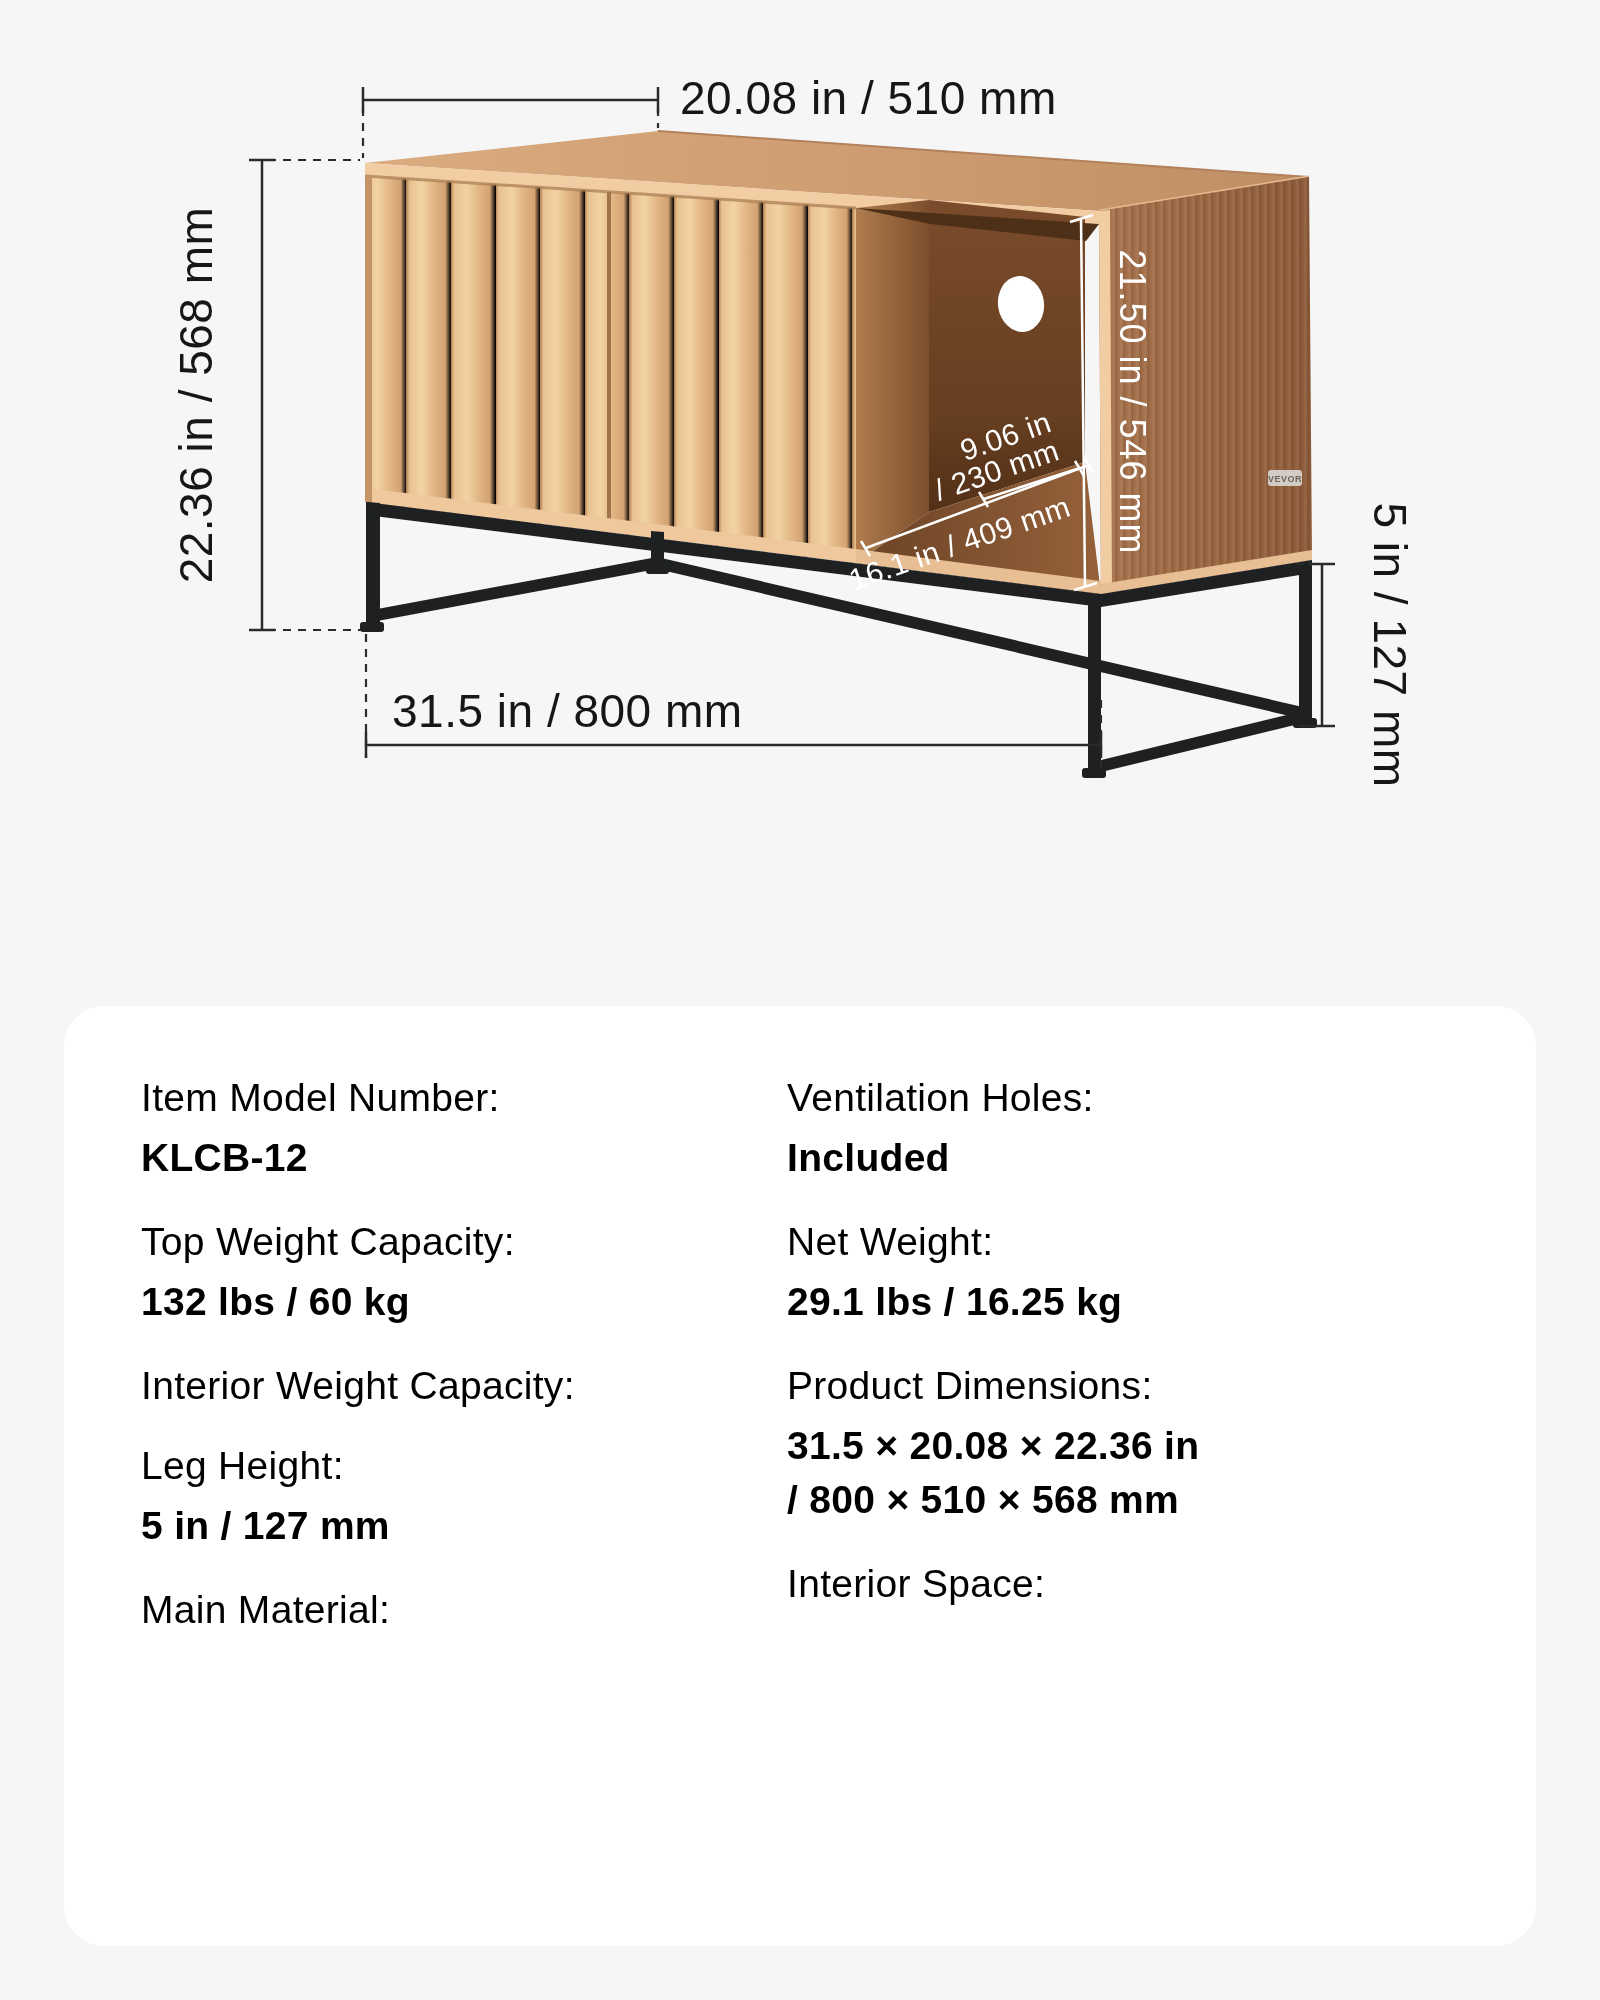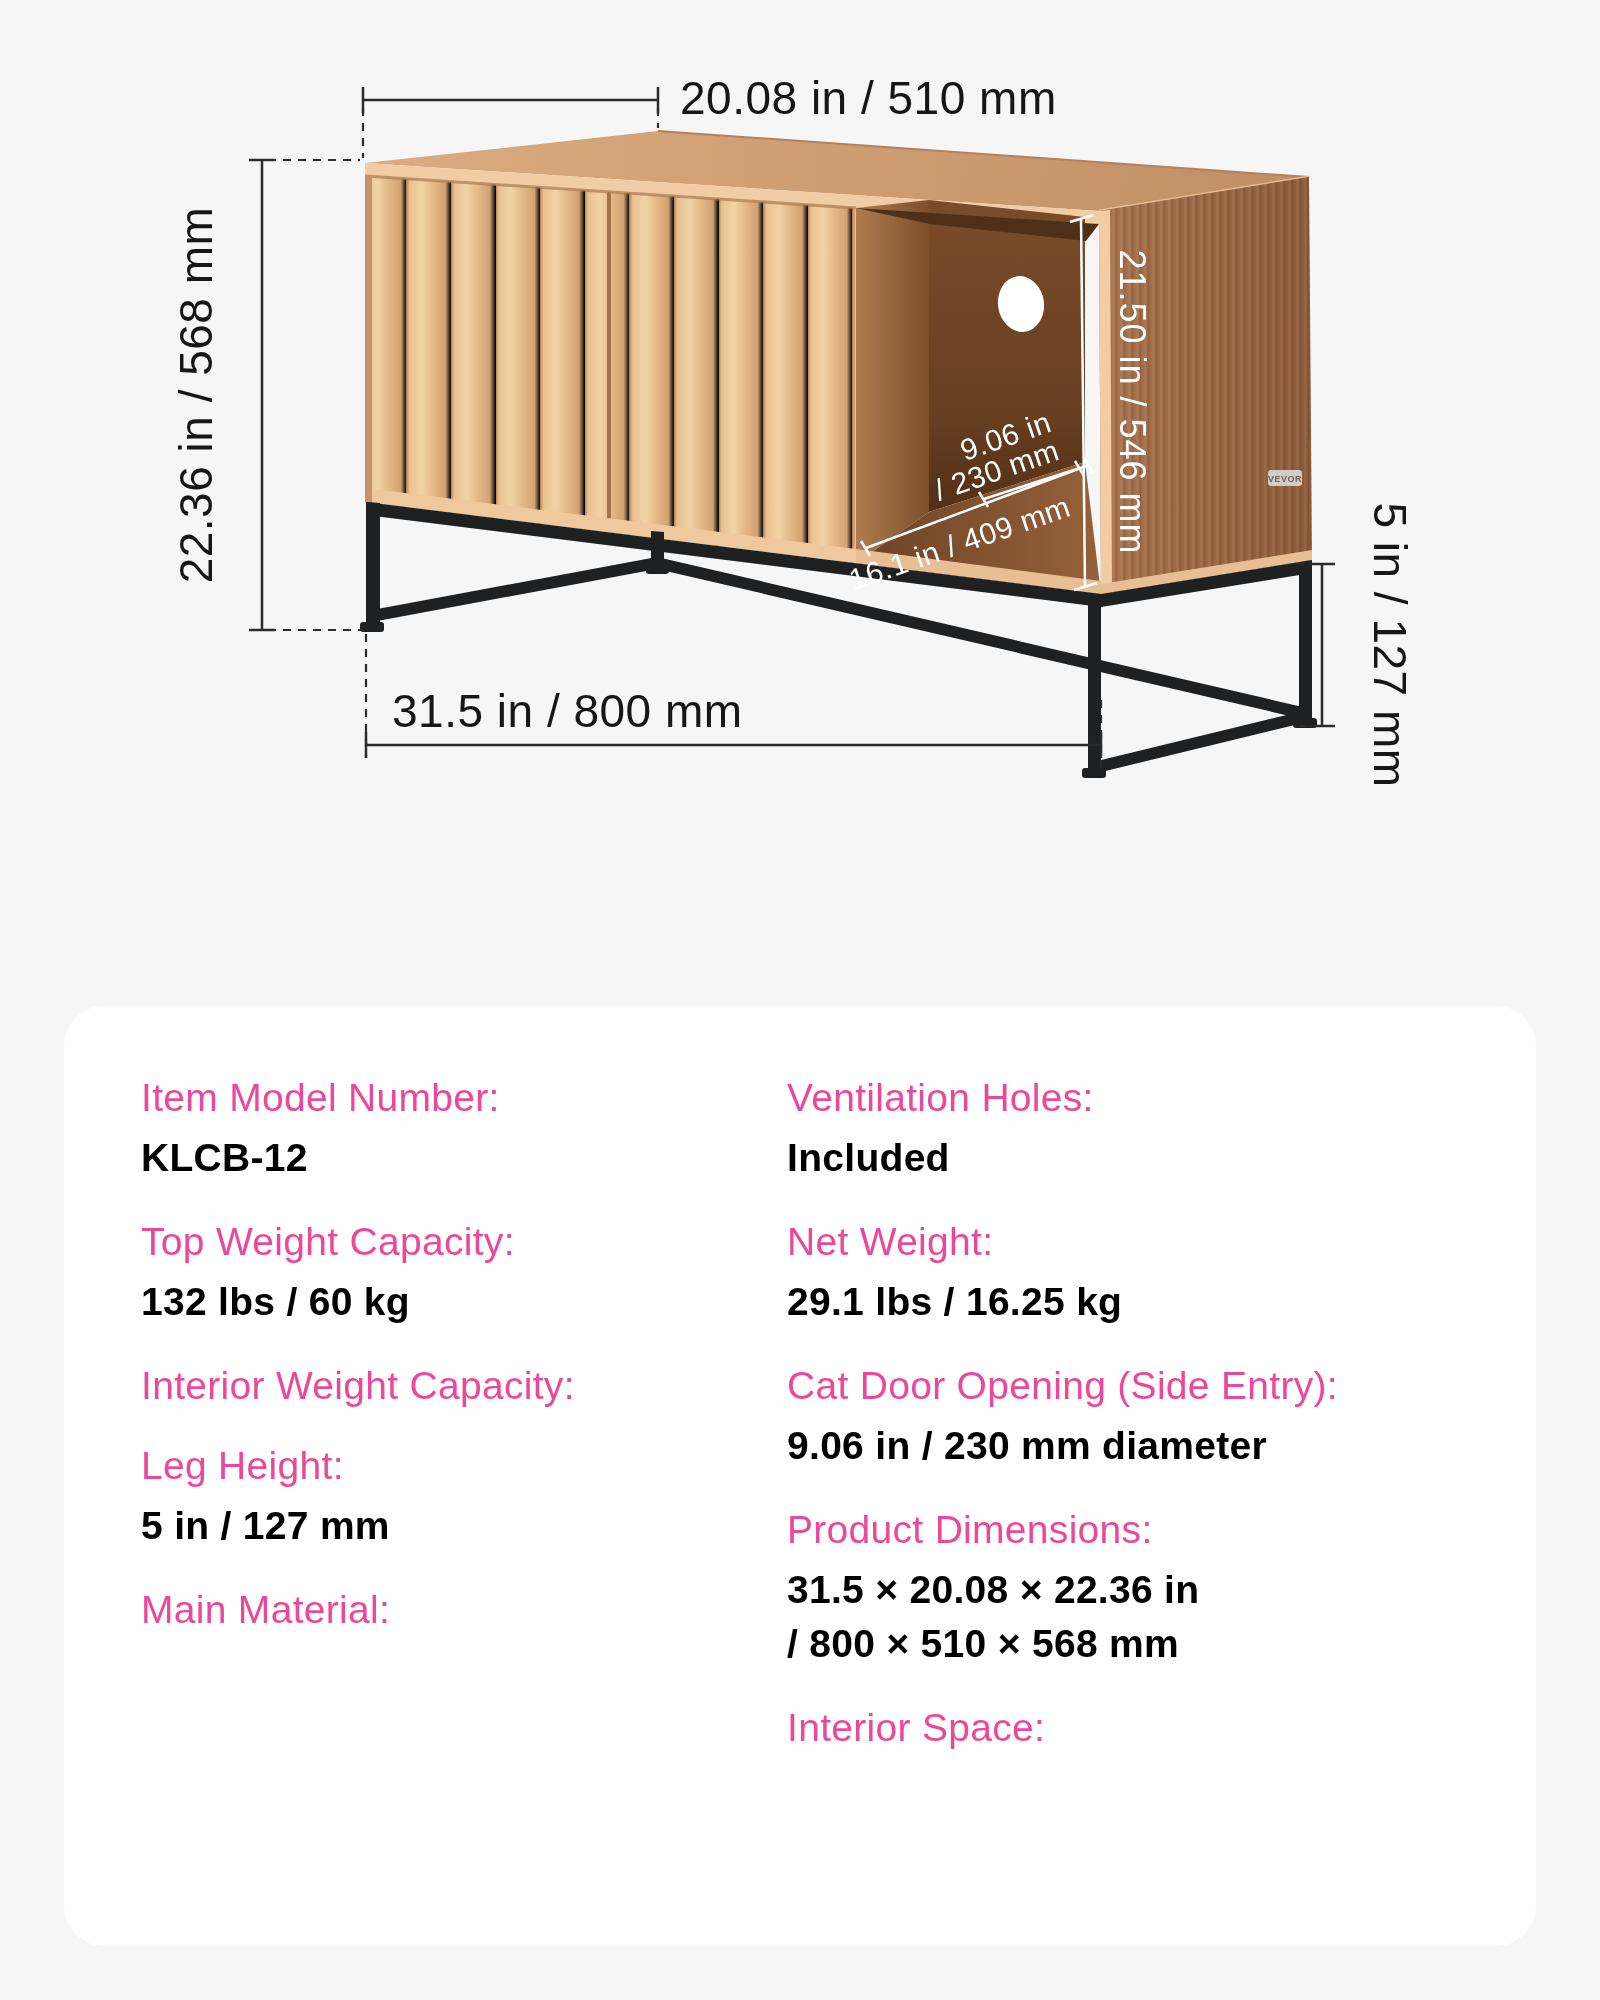--- a/index.html
+++ b/index.html
@@ -19,21 +19,21 @@
   .logo-txt{font-size:9px;font-weight:700;fill:#6b655e;letter-spacing:.5px;}
   
   .card{
     position:absolute;left:64px;top:1006px;width:1472px;height:940px;
     background:#FFFFFF;border-radius:40px;
   }
   .col{position:absolute;top:69px;}
   .col.left{left:77px;width:560px;}
   .col.right{left:723px;width:660px;}
   .spec{margin-bottom:34px;}
-  .spec-label{font-size:39px;line-height:46px;color:#ec4899;margin-bottom:10px;letter-spacing:.3px;}
+  .spec-label{font-size:39px;line-height:46px;color:#000000;margin-bottom:10px;letter-spacing:.3px;}
   .spec-value{font-size:39px;line-height:54px;font-weight:700;color:#000000;white-space:pre-line;letter-spacing:.3px;}
 </style>
 </head>
 <body>
 
 <svg id="diagram" viewBox="0 0 1600 1000" xmlns="http://www.w3.org/2000/svg">
   <defs>
     <linearGradient id="gTop" gradientUnits="userSpaceOnUse" x1="365" y1="150" x2="1310" y2="210">
       <stop offset="0" stop-color="#DAAC80"></stop>
         <stop offset=".55" stop-color="#CD9C70"></stop>
@@ -216,24 +216,20 @@
   <div class="col right">
     <div class="spec">
       <div class="spec-label">Ventilation Holes:</div>
       <div class="spec-value">Included</div>
     </div>
     <div class="spec">
       <div class="spec-label">Net Weight:</div>
       <div class="spec-value">29.1 lbs / 16.25 kg</div>
     </div>
     <div class="spec">
-      <div class="spec-label">Cat Door Opening (Side Entry):</div>
-      <div class="spec-value">9.06 in / 230 mm diameter</div>
-    </div>
-    <div class="spec">
       <div class="spec-label">Product Dimensions:</div>
       <div class="spec-value">31.5 × 20.08 × 22.36 in
 / 800 × 510 × 568 mm</div>
     </div>
     <div class="spec">
       <div class="spec-label">Interior Space:</div>
     </div>
   </div>
 </div>
 

